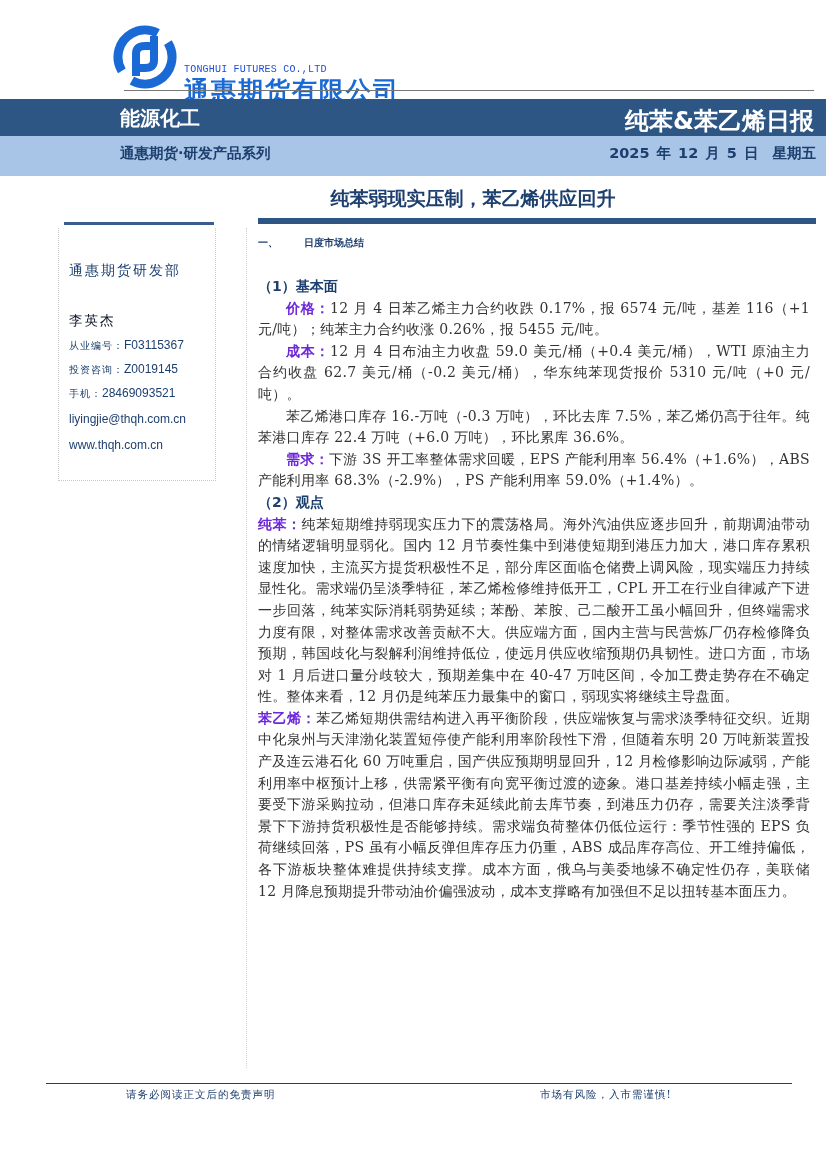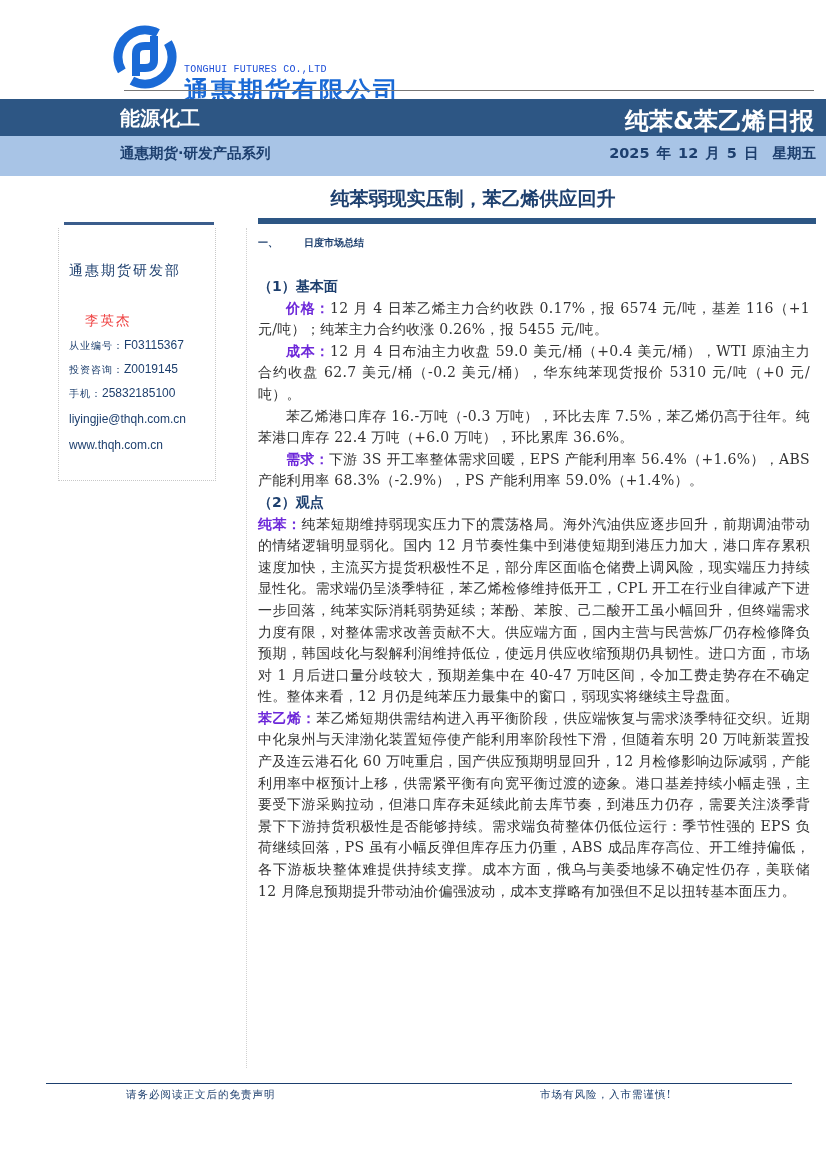--- a/index.html
+++ b/index.html
@@ -25,21 +25,21 @@
   .headline { position:absolute; left:0; width:826px; top:186px; text-align:center;
               font-family:"DejaVu Sans","Liberation Sans",sans-serif; font-weight:bold; font-size:19px; color:#1d3f6e; }
   .headline span { position:relative; left:60px; }
 
   .side-rule { position:absolute; left:64px; top:222px; width:150px; height:3px; background:#3b5d8c; }
   .main-rule { position:absolute; left:258px; top:218px; width:558px; height:6px; background:#2d5684; }
 
   .sidebar { position:absolute; left:58px; top:228px; width:156px; height:252px;
              border-left:1px dotted #c8c8c8; border-right:1px dotted #c8c8c8; border-bottom:1px dotted #c8c8c8; }
   .sidebar .dept { position:absolute; left:10px; top:34px; font-size:14px; color:#1d3f6e; letter-spacing:2px; }
-  .sidebar .name { position:absolute; left:26px; top:84px; font-size:13.5px; color:#ef4444; letter-spacing:2px;text-align:center; }
+  .sidebar .name { position:absolute; left:10px; top:84px; font-size:13.5px; color:#0f172a; letter-spacing:2px;text-align:center; }
   .sidebar .row { position:absolute; left:10px; font-size:11.5px; color:#1d3f6e; white-space:nowrap;text-align:right; }
   .sidebar .row .lbl { font-size:10px; letter-spacing:1px; }
   .sidebar .row .val { font-family:"Liberation Sans","DejaVu Sans",sans-serif; font-size:12px; }
   .sidebar .plain { position:absolute; left:10px; font-family:"Liberation Sans","DejaVu Sans",sans-serif; font-size:12px; color:#1d3f6e; }
   .vdots { position:absolute; left:246px; top:228px; width:0; height:840px; border-left:1px dotted #d0d0d0; }
 
   .content { position:absolute; left:258px; top:232px; width:552px; font-size:14px; line-height:21.6px; color:#333; }
   .sec-title { font-family:"DejaVu Sans","Liberation Sans",sans-serif; font-weight:bold; color:#1d3f6e; font-size:10px; height:36px; line-height:22px; }
   .sec-title .num { display:inline-block; width:46px; }
   .sub-title { font-family:"DejaVu Sans","Liberation Sans",sans-serif; font-weight:bold; color:#1d3f6e; font-size:14px; margin-top:8px; }
@@ -75,21 +75,21 @@
 <div class="headline"><span>纯苯弱现实压制，苯乙烯供应回升</span></div>
 
 <div class="side-rule"></div>
 <div class="main-rule"></div>
 
 <div class="sidebar">
   <div class="dept">通惠期货研发部</div>
   <div class="name">李英杰</div>
   <div class="row" style="top:110px"><span class="lbl">从业编号：</span><span class="val">F03115367</span></div>
   <div class="row" style="top:134px"><span class="lbl">投资咨询：</span><span class="val">Z0019145</span></div>
-  <div class="row" style="top:158px"><span class="lbl">手机：</span><span class="val">25832185100</span></div>
+  <div class="row" style="top:158px"><span class="lbl">手机：</span><span class="val">28469093521</span></div>
   <div class="plain" style="top:184px">liyingjie@thqh.com.cn</div>
   <div class="plain" style="top:210px">www.thqh.com.cn</div>
 </div>
 <div class="vdots"></div>
 
 <div class="content">
   <div class="sec-title"><span class="num">一、</span><span>日度市场总结</span></div>
   <div class="sub-title">（1）基本面</div>
   <p class="indent"><span class="kw">价格：</span><span>12 月 4 日苯乙烯主力合约收跌 0.17%，报 6574 元/吨，基差 116（+1 元/吨）；纯苯主力合约收涨 0.26%，报 5455 元/吨。</span></p>
   <p class="indent"><span class="kw">成本：</span><span>12 月 4 日布油主力收盘 59.0 美元/桶（+0.4 美元/桶），WTI 原油主力合约收盘 62.7 美元/桶（-0.2 美元/桶），华东纯苯现货报价 5310 元/吨（+0 元/吨）。</span></p>

